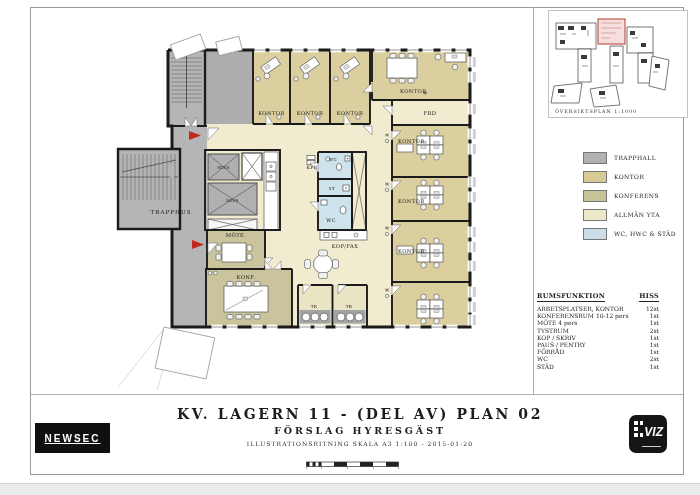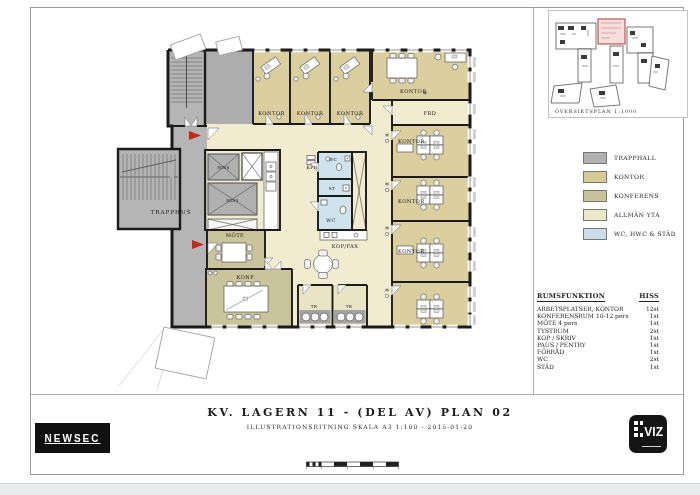--- a/index.html
+++ b/index.html
@@ -31,30 +31,30 @@
   .legend-row{display:flex;align-items:center;height:19px;}
   .legend-label{font-size:6px;letter-spacing:.4px;margin-left:7px;white-space:nowrap;}
   .tblwrap{left:537px;top:292px;width:122px;}
   .tbl-head{display:flex;justify-content:space-between;font-size:6.5px;font-weight:bold;letter-spacing:.3px;gap:12px;}
   .tbl-head span{border-bottom:.8px solid #222;padding-bottom:1px;}
   .tbl-rows{margin-top:3px;}
   .tbl-row{display:flex;justify-content:space-between;font-size:6px;line-height:7.2px;white-space:nowrap;}
 
   
   .titleblock{left:160px;top:406px;width:400px;text-align:center;color:#1d1d1d;}
-  .tb1{font-size:11px;letter-spacing:2.6px;font-weight:bold;}
+  .tb1{font-size:14px;letter-spacing:2.6px;font-weight:bold;}
   .tb2{font-size:9.5px;letter-spacing:2.9px;font-weight:bold;margin-top:3px;}
   .tb3{font-size:6px;letter-spacing:1.1px;margin-top:4px;color:#2c2c2c;}
 
   .newsec{left:35px;top:423px;width:75px;height:30px;background:#101010;display:flex;align-items:center;justify-content:center;}
   .newsec span{color:#fff;font-family:"Liberation Sans",sans-serif;font-size:10px;font-weight:bold;letter-spacing:2px;text-decoration:underline;}
   .vizlogo{left:629px;top:415px;width:38px;height:38px;background:#151515;border-radius:7px;}
   .vizdot{position:absolute;background:#fff;width:3.5px;height:3.5px;}
   .viztxt{position:absolute;right:4px;top:10px;color:#fff;font-family:"Liberation Sans",sans-serif;
-          font-size:12px;font-weight:bold;letter-spacing:0;}
+          font-size:12px;font-weight:bold;font-style:italic;letter-spacing:0;}
   .vizbar{position:absolute;left:13px;bottom:6px;width:19px;height:1.5px;background:#cfcfcf;}
 </style>
 </head>
 <body>
 
 <div class="abs frame"></div>
 <div class="abs vline"></div>
 <div class="abs hline"></div>
 <div class="abs bottom-strip"></div>
 
@@ -488,20 +488,21 @@
       </div>
     <div class="tbl-row">
         <span>STÄD</span>
         <span>1st</span>
       </div>
   </div>
 </div>
 
 <div class="abs titleblock">
   <div class="tb1">KV. LAGERN 11 - (DEL AV) PLAN 02</div>
+  <div class="tb2">FÖRSLAG HYRESGÄST</div>
   <div class="tb3">ILLUSTRATIONSRITNING SKALA A3 1:100 - 2015-01-20</div>
 </div>
 
 <svg class="abs" style="left:306px;top:460px;" width="100" height="12" viewBox="0 0 100 12">
   <rect x="0.5" y="2" width="92" height="4.5" fill="#ffffff" stroke="#333" stroke-width="0.7"></rect>
   <g fill="#222">
     <rect x="0.5" y="2" width="3" height="4.5"></rect>
       <rect x="6.5" y="2" width="3" height="4.5"></rect>
       <rect x="12.5" y="2" width="3" height="4.5"></rect>
     <rect x="28" y="2" width="13" height="4.5"></rect>

